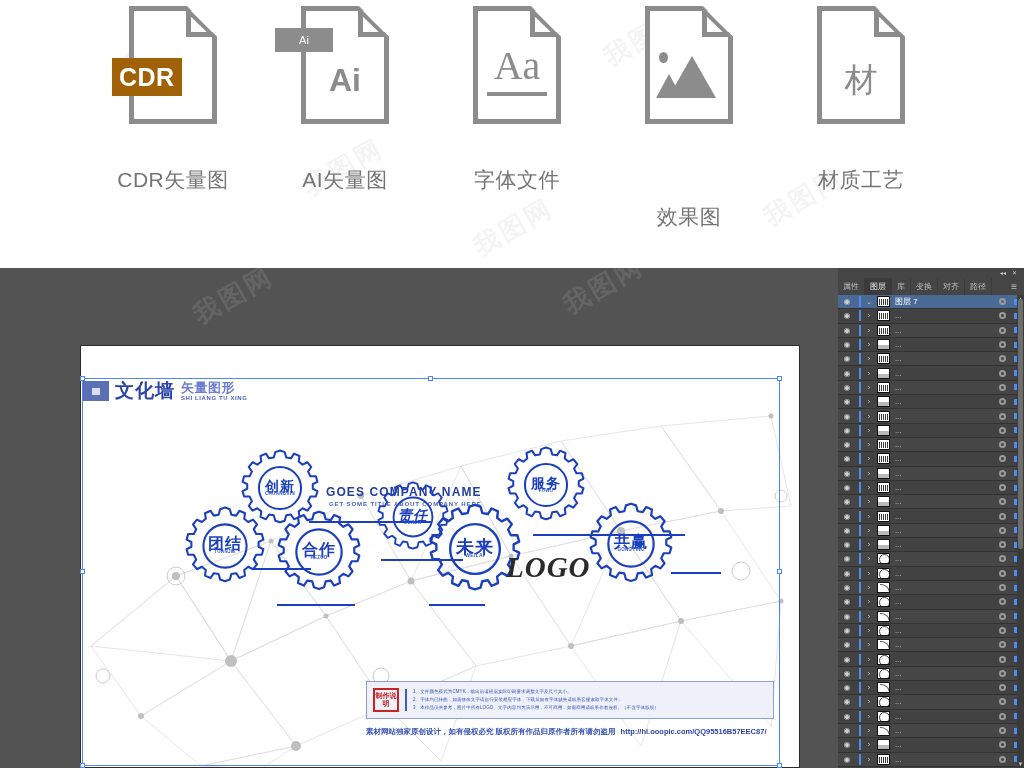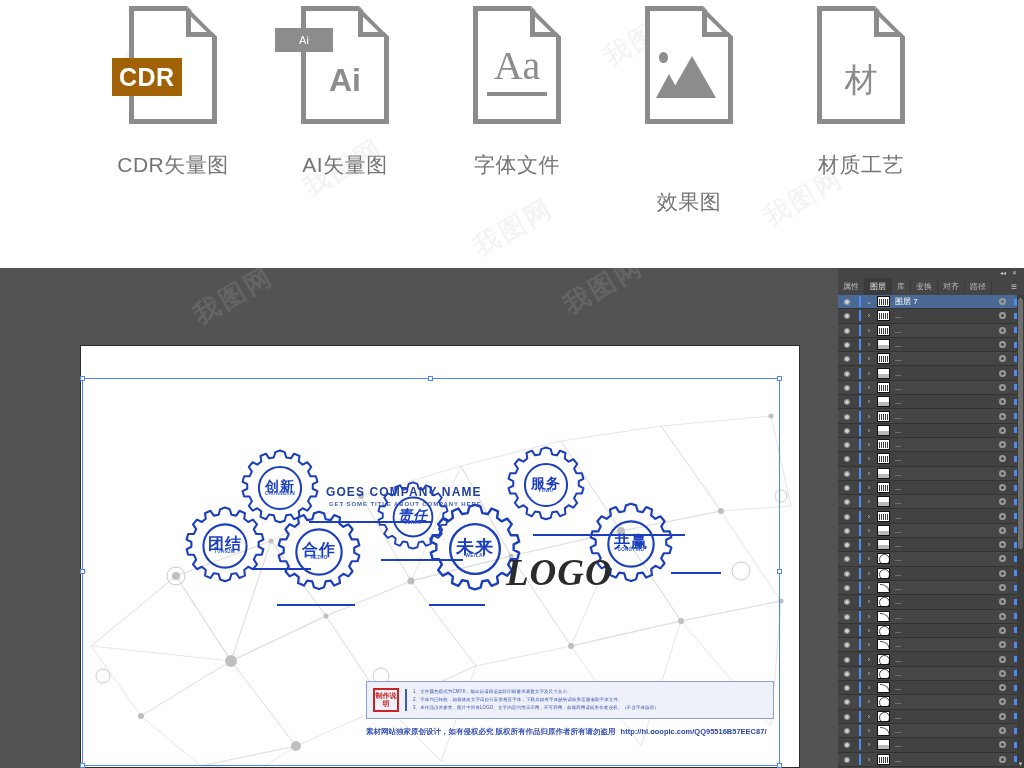--- a/index.html
+++ b/index.html
@@ -95,21 +95,21 @@
     width: 0; height: 0;
     border-left: 13px solid transparent;
     border-right: 13px solid transparent;
     border-bottom: 24px solid #8c8c8c;
   }
   .doc-mtn .sun {
     position: absolute; left: 3px; top: 2px;
     width: 9px; height: 11px; border-radius: 50%; background: #8c8c8c;
   }
   .ft-caption {
-    margin-top: 27px; color: #757575;
+    margin-top: 42px; color: #757575;
     font-size: 21px; letter-spacing: .5px; white-space: nowrap;
   }
 
   
   .wm {
     position: absolute; color: rgba(0,0,0,0.045);
     font-size: 26px; font-weight: bold; letter-spacing: 3px;
     transform: rotate(-30deg); pointer-events: none; user-select: none;
     white-space: nowrap;
   }
@@ -179,21 +179,21 @@
     position: absolute; color: #24409f; font-weight: bold;
     font-size: 12px; letter-spacing: 1.1px; white-space: nowrap;
   }
   .co-sub {
     position: absolute; color: #4360c4; font-weight: bold;
     font-size: 6px; letter-spacing: .9px; white-space: nowrap;
   }
   .logo-word {
     position: absolute;
     font-family: "Liberation Serif", "DejaVu Serif", serif;
-    font-style: italic; font-weight: bold; font-size: 37px;
+    font-style: italic; font-weight: bold; font-size: 29px;
     color: #2b2b2b; letter-spacing: 1px;
   }
 
   
   .note-box {
     position: absolute; left: 285px; top: 335px; width: 408px; height: 38px;
     border: 1px solid #8fa0d8; background: #eef1fa;
     display: flex; align-items: center; padding: 0 6px; gap: 6px;
   }
   .note-stamp {
@@ -437,20 +437,30 @@
           </g>
           <g fill="none" stroke="#c2c2c2" stroke-width="1">
             <circle cx="95" cy="230" r="9"></circle>
             <circle cx="22" cy="330" r="7"></circle>
             <circle cx="300" cy="330" r="8"></circle>
             <circle cx="660" cy="225" r="9"></circle>
             <circle cx="700" cy="150" r="6"></circle>
           </g>
         </svg>
 
+        <div class="title-lockup">
+          <div class="title-sq">
+              <i></i>
+            </div>
+          <div class="title-cn">文化墙</div>
+          <div class="title-sub">
+            <span class="cn2">矢量图形</span>
+            <span class="en2">SHI LIANG TU XING</span>
+          </div>
+        </div>
 
         <div class="co-name" style="left:245px; top:139px;">GOES COMPANY NAME</div>
         <div class="co-sub" style="left:248px; top:155px;">GET SOME TITLE ABOUT COMPANY HERE</div>
         <div class="leader" style="left:228px; top:175px; width:122px;"></div>
 
         <div class="gear" style="left:160px; top:103px; width:78px; height:78px;">
           <svg viewBox="0 0 100 100" width="78" height="78">
             <path d="M50 2 l6 2 2 7 6 1 4-6 7 3 -1 7 5 4 6-3 5 6 -4 6 3 6 7 0 2 7 -6 3 0 6 6 3 -2 7 -7 0 -3 6 4 6 -5 6 -6-3 -5 4 1 7 -7 3 -4-6 -6 1 -2 7 -6 2 -6-2 -2-7 -6-1 -4 6 -7-3 1-7 -5-4 -6 3 -5-6 4-6 -3-6 -7 0 -2-7 6-3 0-6 -6-3 2-7 7 0 3-6 -4-6 5-6 6 3 5-4 -1-7 7-3 4 6 6-1 2-7z" fill="none" stroke="#1b3fbd" stroke-width="2.6" stroke-linejoin="round"></path>
             <circle cx="50" cy="50" r="27" fill="none" stroke="#1b3fbd" stroke-width="2.6"></circle>
           </svg>

